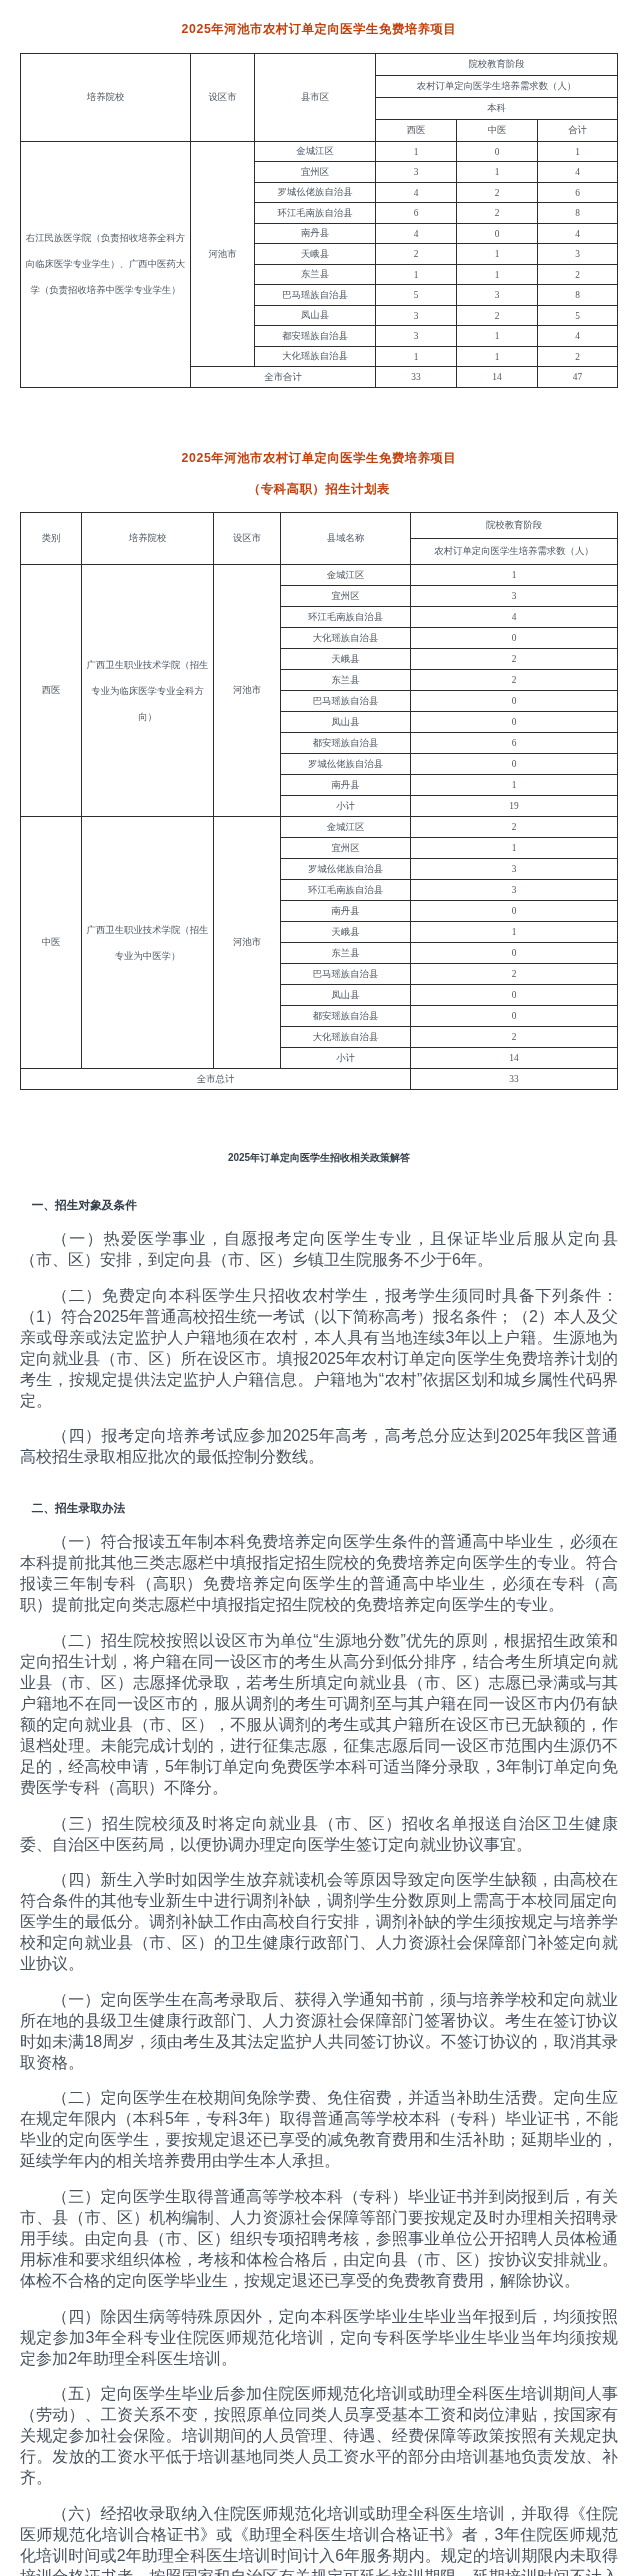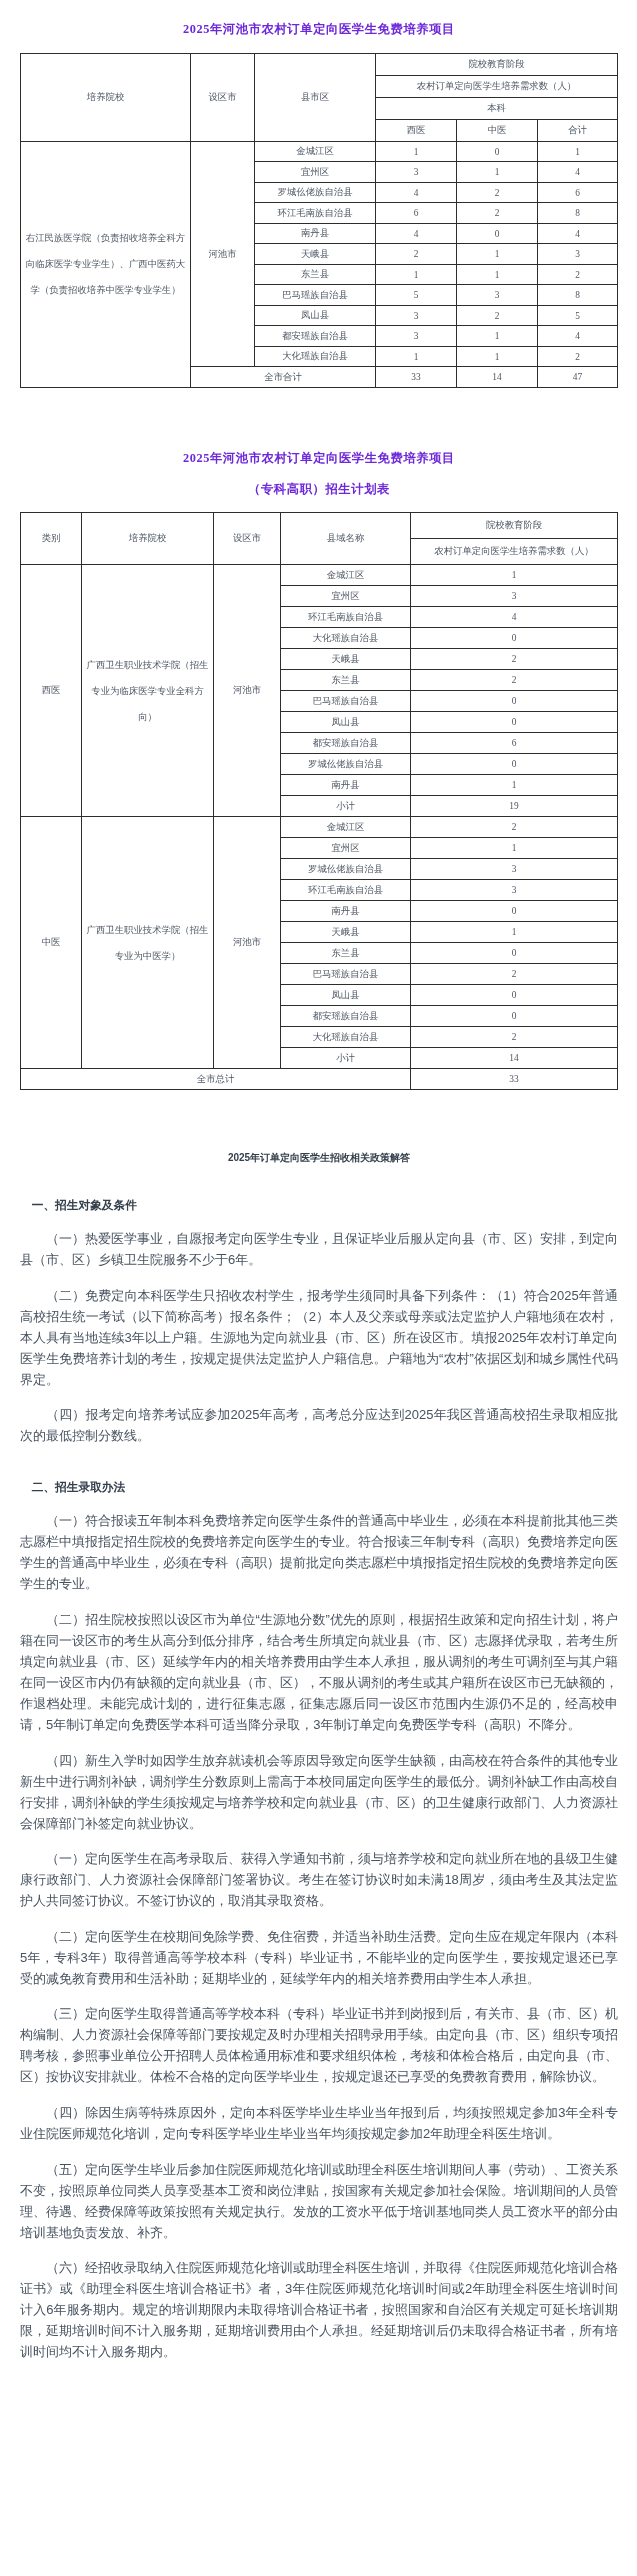--- a/index.html
+++ b/index.html
@@ -1,22 +1,22 @@
 <!DOCTYPE html>
 <html style="font-size:9.4px"><head>
 <meta charset="utf-8">
 <style>
   html,body{margin:0;padding:0;background:#fff;}
   body{font-family:"Liberation Sans",sans-serif;color:#47525f;}
   .page{width:638px;min-height:2576px;box-sizing:border-box;padding:22px 20px 41px;background:#fff;}
 
   
   .doc-title{
-    text-align:center;font-family:Liberation Serif, serif;font-weight:bold;
-    font-size:12.3px;color:#6d28d9;letter-spacing:0.6px;line-height:1.2;margin:0 0 16px;
+    text-align:center;font-family:Liberation Sans, sans-serif;font-weight:bold;
+    font-size:12.3px;color:#c2410c;letter-spacing:0.6px;line-height:1.2;margin:0 0 16px;
   }
   .title-block-2{margin-top:63px;}
   .title-block-1{margin-top:0;}
 
   
   table.grid{
     border-collapse:collapse;table-layout:fixed;width:598px;margin:0 auto;
     border:1.2px solid #111;
   }
   .grid th,.grid td{
@@ -36,21 +36,21 @@
   
   .policy-title{
     text-align:center;font-size:10px;font-weight:bold;color:#35404d;
     margin:61px 0 0;line-height:1.3;
   }
   .sec-heading{
     font-size:11.7px;font-weight:bold;color:#35404d;
     margin:33px 0 7px;text-indent:1em;line-height:1.4;
   }
   .para{
-    font-size:13px;line-height:21px;color:#47525f;
+    font-size:16px;line-height:21px;color:#47525f;
     text-align:justify;text-indent:2em;margin:14.6px 0;
   }
 </style>
 </head>
 <body>
 
 <div class="page">
 
   <div class="title-block-1">
     <div class="doc-title">2025年河池市农村订单定向医学生免费培养项目</div>
@@ -299,21 +299,22 @@
 
   <h2 class="policy-title">2025年订单定向医学生招收相关政策解答</h2>
 
   <h3 class="sec-heading">一、招生对象及条件</h3>
   <p class="para">（一）热爱医学事业，自愿报考定向医学生专业，且保证毕业后服从定向县（市、区）安排，到定向县（市、区）乡镇卫生院服务不少于6年。</p>
   <p class="para">（二）免费定向本科医学生只招收农村学生，报考学生须同时具备下列条件：（1）符合2025年普通高校招生统一考试（以下简称高考）报名条件；（2）本人及父亲或母亲或法定监护人户籍地须在农村，本人具有当地连续3年以上户籍。生源地为定向就业县（市、区）所在设区市。填报2025年农村订单定向医学生免费培养计划的考生，按规定提供法定监护人户籍信息。户籍地为“农村”依据区划和城乡属性代码界定。</p>
   <p class="para">（四）报考定向培养考试应参加2025年高考，高考总分应达到2025年我区普通高校招生录取相应批次的最低控制分数线。</p>
 
   <h3 class="sec-heading">二、招生录取办法</h3>
   <p class="para">（一）符合报读五年制本科免费培养定向医学生条件的普通高中毕业生，必须在本科提前批其他三类志愿栏中填报指定招生院校的免费培养定向医学生的专业。符合报读三年制专科（高职）免费培养定向医学生的普通高中毕业生，必须在专科（高职）提前批定向类志愿栏中填报指定招生院校的免费培养定向医学生的专业。</p>
-  <p class="para">（二）招生院校按照以设区市为单位“生源地分数”优先的原则，根据招生政策和定向招生计划，将户籍在同一设区市的考生从高分到低分排序，结合考生所填定向就业县（市、区）志愿择优录取，若考生所填定向就业县（市、区）延续学年内的相关培养费用由学生本人承担，服从调剂的考生可调剂至与其户籍在同一设区市内仍有缺额的定向就业县（市、区），不服从调剂的考生或其户籍所在设区市已无缺额的，作退档处理。未能完成计划的，进行征集志愿，征集志愿后同一设区市范围内生源仍不足的，经高校申请，5年制订单定向免费医学本科可适当降分录取，3年制订单定向免费医学专科（高职）不降分。</p>
+  <p class="para">（二）招生院校按照以设区市为单位“生源地分数”优先的原则，根据招生政策和定向招生计划，将户籍在同一设区市的考生从高分到低分排序，结合考生所填定向就业县（市、区）志愿择优录取，若考生所填定向就业县（市、区）志愿已录满或与其户籍地不在同一设区市的，服从调剂的考生可调剂至与其户籍在同一设区市内仍有缺额的定向就业县（市、区），不服从调剂的考生或其户籍所在设区市已无缺额的，作退档处理。未能完成计划的，进行征集志愿，征集志愿后同一设区市范围内生源仍不足的，经高校申请，5年制订单定向免费医学本科可适当降分录取，3年制订单定向免费医学专科（高职）不降分。</p>
+  <p class="para">（三）招生院校须及时将定向就业县（市、区）招收名单报送自治区卫生健康委、自治区中医药局，以便协调办理定向医学生签订定向就业协议事宜。</p>
   <p class="para">（四）新生入学时如因学生放弃就读机会等原因导致定向医学生缺额，由高校在符合条件的其他专业新生中进行调剂补缺，调剂学生分数原则上需高于本校同届定向医学生的最低分。调剂补缺工作由高校自行安排，调剂补缺的学生须按规定与培养学校和定向就业县（市、区）的卫生健康行政部门、人力资源社会保障部门补签定向就业协议。</p>
 
   <p class="para">（一）定向医学生在高考录取后、获得入学通知书前，须与培养学校和定向就业所在地的县级卫生健康行政部门、人力资源社会保障部门签署协议。考生在签订协议时如未满18周岁，须由考生及其法定监护人共同签订协议。不签订协议的，取消其录取资格。</p>
   <p class="para">（二）定向医学生在校期间免除学费、免住宿费，并适当补助生活费。定向生应在规定年限内（本科5年，专科3年）取得普通高等学校本科（专科）毕业证书，不能毕业的定向医学生，要按规定退还已享受的减免教育费用和生活补助；延期毕业的，延续学年内的相关培养费用由学生本人承担。</p>
   <p class="para">（三）定向医学生取得普通高等学校本科（专科）毕业证书并到岗报到后，有关市、县（市、区）机构编制、人力资源社会保障等部门要按规定及时办理相关招聘录用手续。由定向县（市、区）组织专项招聘考核，参照事业单位公开招聘人员体检通用标准和要求组织体检，考核和体检合格后，由定向县（市、区）按协议安排就业。体检不合格的定向医学毕业生，按规定退还已享受的免费教育费用，解除协议。</p>
   <p class="para">（四）除因生病等特殊原因外，定向本科医学毕业生毕业当年报到后，均须按照规定参加3年全科专业住院医师规范化培训，定向专科医学毕业生毕业当年均须按规定参加2年助理全科医生培训。</p>
   <p class="para">（五）定向医学生毕业后参加住院医师规范化培训或助理全科医生培训期间人事（劳动）、工资关系不变，按照原单位同类人员享受基本工资和岗位津贴，按国家有关规定参加社会保险。培训期间的人员管理、待遇、经费保障等政策按照有关规定执行。发放的工资水平低于培训基地同类人员工资水平的部分由培训基地负责发放、补齐。</p>
   <p class="para">（六）经招收录取纳入住院医师规范化培训或助理全科医生培训，并取得《住院医师规范化培训合格证书》或《助理全科医生培训合格证书》者，3年住院医师规范化培训时间或2年助理全科医生培训时间计入6年服务期内。规定的培训期限内未取得培训合格证书者，按照国家和自治区有关规定可延长培训期限，延期培训时间不计入服务期，延期培训费用由个人承担。经延期培训后仍未取得合格证书者，所有培训时间均不计入服务期内。</p>
 
 </div>

